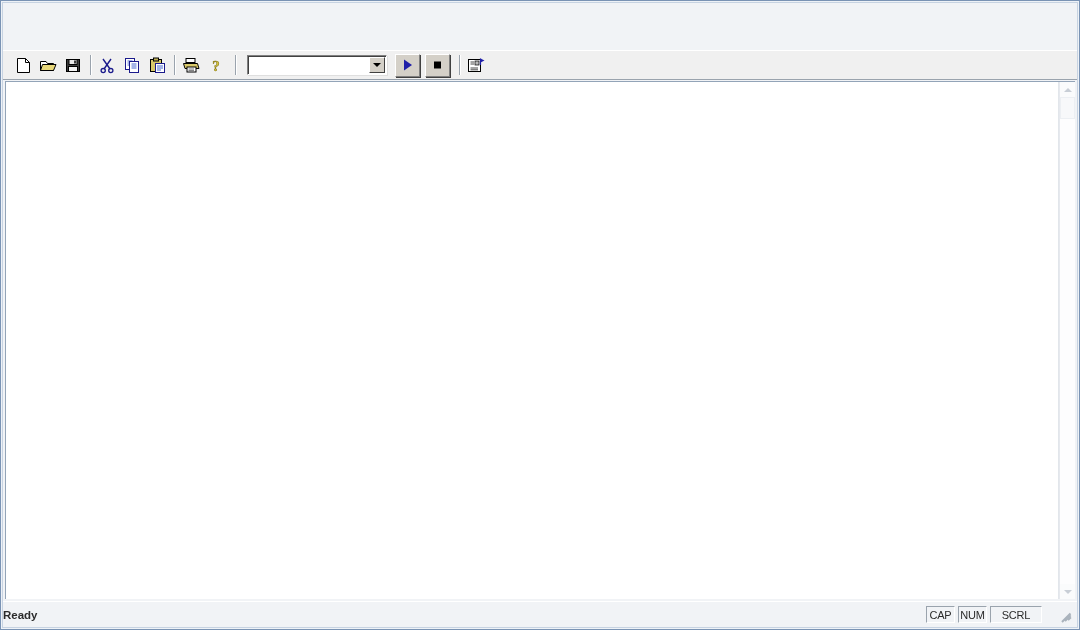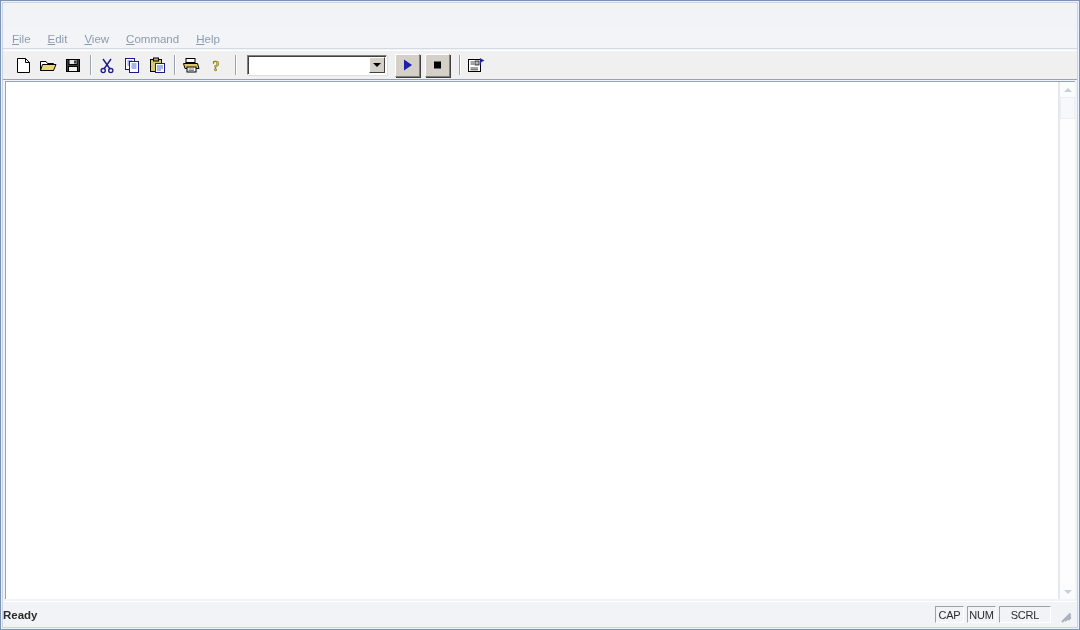--- a/index.html
+++ b/index.html
@@ -372,21 +372,21 @@
   .status-main {
     font-size: 11.5px;
     color: #2b2b2b;
     flex: 1 1 auto;
     white-space: nowrap;
     font-weight: bold;
   }
   .status-panes {
     display: flex;
     align-items: center;
-    margin-right: 4px;
+    margin-right: 13px;
     justify-content: flex-end;
   }
   .status-pane {
     width: 29px;
     height: 17px;
     box-sizing: border-box;
     margin-left: 3px;
     border: 1px solid #9aa3ad;
     border-right-color: #ffffff;
     border-bottom-color: #ffffff;
@@ -420,27 +420,20 @@
 
   svg { display: block; }
 </style>
 </head>
 <body>
 
 <div class="window">
   <div class="win-inner">
 
 
-    <div class="menubar">
-      <div class="menu-item"><u>F</u>ile</div>
-      <div class="menu-item"><u>E</u>dit</div>
-      <div class="menu-item"><u>V</u>iew</div>
-      <div class="menu-item"><u>C</u>ommand</div>
-      <div class="menu-item"><u>H</u>elp</div>
-    </div>
 
     <div class="toolbar">
 
       <div class="tb-btn">
         <svg width="17" height="17" viewBox="0 0 17 17">
           <path d="M2.5 1.5 H10.5 L14.5 5.5 V15.5 H2.5 Z" fill="#ffffff" stroke="#000000" stroke-width="1"></path>
           <path d="M10.5 1.5 V5.5 H14.5" fill="none" stroke="#000000" stroke-width="1"></path>
         </svg>
       </div>
 

